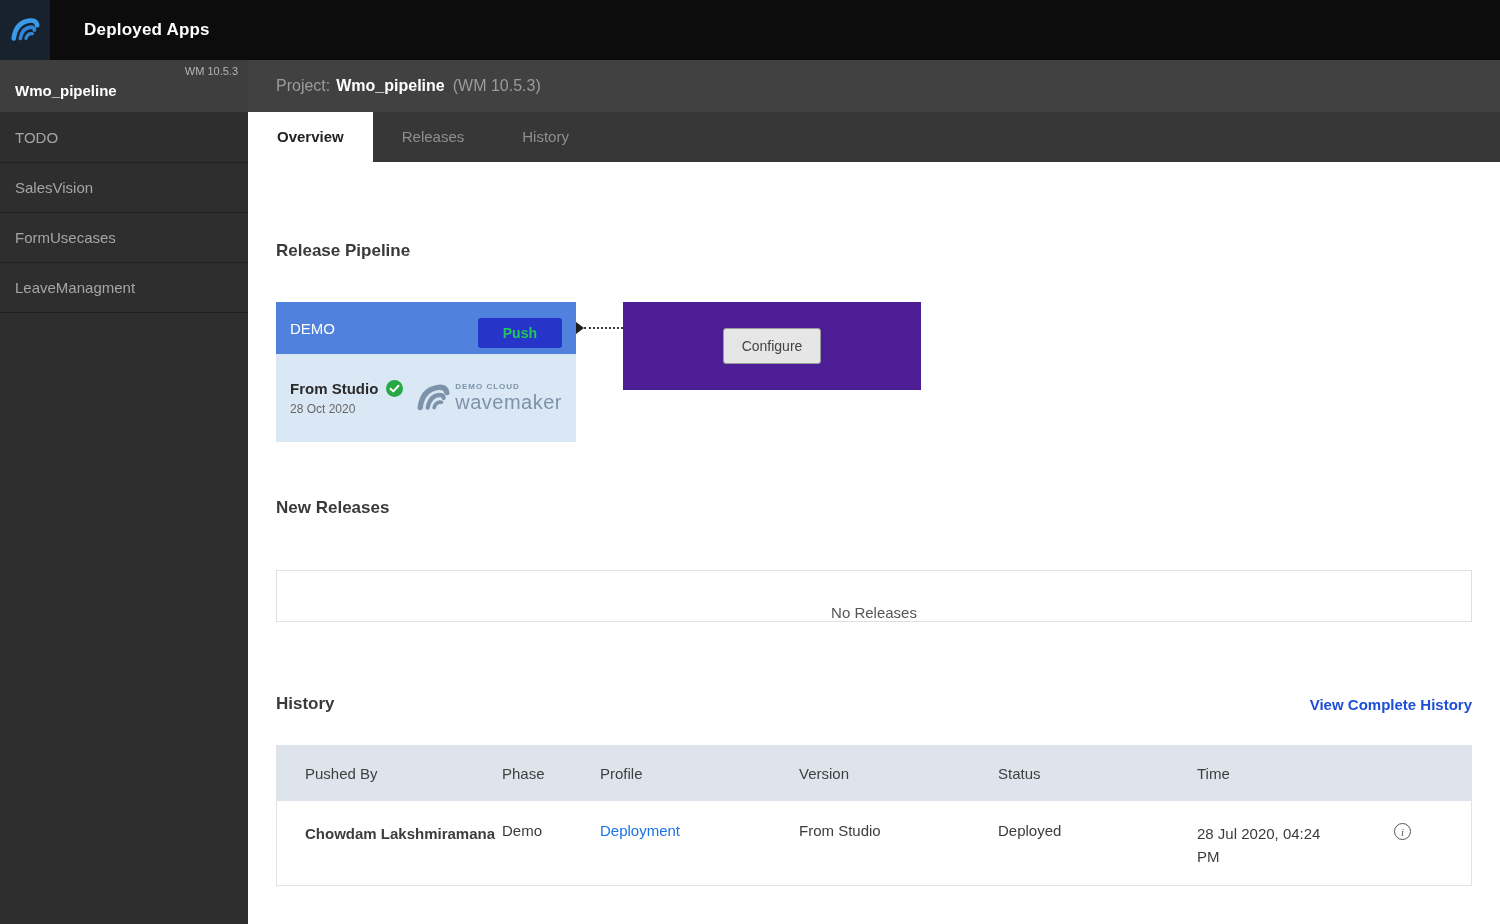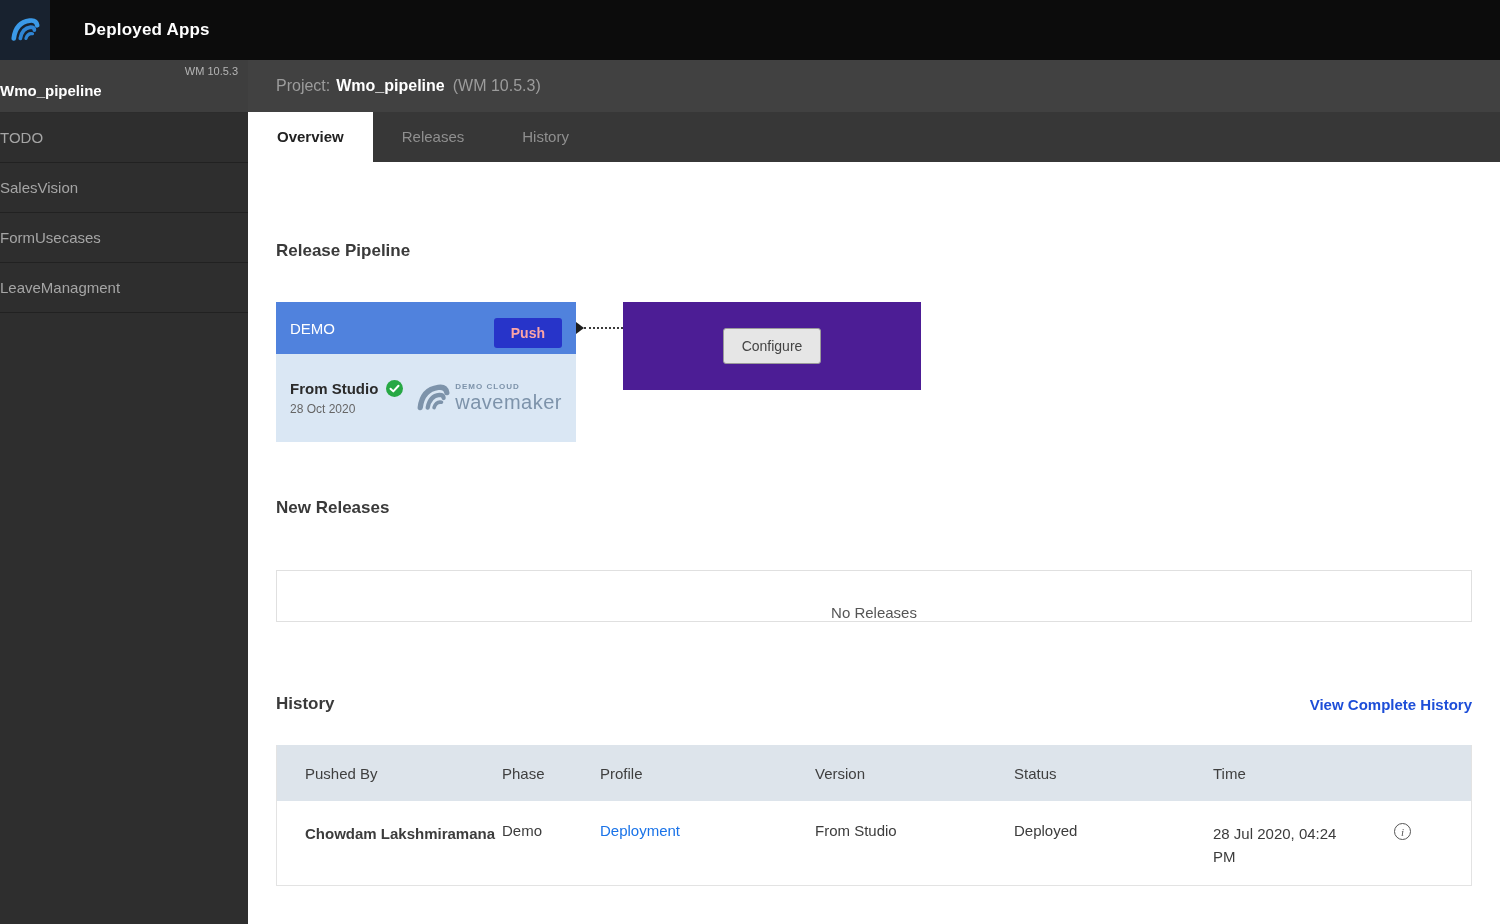--- a/index.html
+++ b/index.html
@@ -5,21 +5,21 @@
   * { margin:0; padding:0; box-sizing:border-box; }
   html,body { width:1500px; height:924px; font-family:"Liberation Sans", sans-serif; background:#fff; overflow:hidden; }
 
   
   .topbar { position:absolute; top:0; left:0; width:1500px; height:60px; background:#0c0c0c; display:flex; align-items:center; z-index:5; }
   .logo-box { width:50px; height:60px; background:#18222f; display:flex; align-items:center; justify-content:center; }
   .topbar-title { color:#fff; font-size:17px; font-weight:600; margin-left:34px; letter-spacing:.2px; }
 
   
   .sidebar { position:absolute; top:60px; left:0; width:248px; height:864px; background:#2e2e2e; }
-  .side-item { position:relative; height:50px; display:flex; align-items:center; color:#a5a5a5; font-size:15px; border-bottom:1px solid rgba(0,0,0,.28); cursor:pointer; }
+  .side-item { position:relative; height:50px; display:flex; align-items:center; padding-left:15px; color:#a5a5a5; font-size:15px; border-bottom:1px solid rgba(0,0,0,.28); cursor:pointer; }
   .side-item.active { background:#3e3e3e; color:#fff; font-weight:bold; height:53px; }
   .side-item.active .side-label { margin-top:8px; }
   .side-version { position:absolute; top:5px; right:10px; font-size:11px; font-weight:normal; color:#b5b5b5; }
 
   
   .main { position:absolute; top:60px; left:248px; width:1252px; height:864px; background:#fff; overflow:hidden; }
   .project-header { height:52px; background:#414141; display:flex; align-items:center; padding-left:28px; font-size:16px; }
   .ph-label, .ph-version { color:#9c9c9c; }
   .ph-name { color:#fff; font-weight:bold; margin:0 6px; }
   .ph-version { margin-left:2px; }
@@ -30,21 +30,21 @@
 
   .content { padding:0 28px; }
   .section-title { font-size:17px; font-weight:bold; color:#3a3a3a; }
   .title-pipeline { margin-top:79px; }
 
   
   .pipeline-row { margin-top:41px; display:flex; align-items:flex-start; }
   .card { width:300px; }
   .card-header { height:52px; display:flex; align-items:center; padding:0 14px; font-size:15px; }
   .demo .card-header { background:#5082dd; color:#fff; justify-content:space-between; }
-  .push-btn { background:#2734c9; color:#fca5a5; border:none; border-radius:3px; font-size:14px; font-weight:bold; padding:7px 17px; cursor:pointer; font-family:inherit;margin-top:9px; }
+  .push-btn { background:#2734c9; color:#22c55e; border:none; border-radius:3px; font-size:14px; font-weight:bold; padding:7px 25px; cursor:pointer; font-family:inherit;margin-top:9px; }
   .demo .card-body { background:#dae7f4; height:88px; display:flex; align-items:center; justify-content:space-between; padding:0 14px; }
   .source-line { display:flex; align-items:center; font-size:15px; font-weight:bold; color:#2b2b2b; }
   .check-icon { margin-left:8px; display:inline-flex; }
   .date-text { font-size:12px; color:#666; margin-top:5px; }
   .wm-mini-logo { display:flex; align-items:center; color:#7d93aa; }
   .wm-mini-texts { display:flex; flex-direction:column; line-height:1.05; margin-left:5px; }
   .wm-mini-top { font-size:8px; font-weight:bold; letter-spacing:1px; }
   .wm-mini-bottom { font-size:20px; letter-spacing:.5px; }
 
   .connector { display:flex; align-items:center; margin-top:20px; width:47px; }
@@ -64,21 +64,21 @@
   .history-head { margin-top:72px; display:flex; align-items:center; justify-content:space-between; }
   .view-all-link { color:#1d4ed8; font-size:15px; font-weight:bold; text-decoration:none; cursor:pointer; }
 
   .table { margin-top:31px; border:1px solid #e3e3e3; border-top:none; }
   .thead, .trow { display:flex; }
   .thead { background:#dde4eb; height:56px; align-items:center; font-size:15px; color:#3f3f3f; }
   .trow { background:#fff; min-height:84px; align-items:flex-start; padding-top:21px; font-size:15px; color:#3c3c3c; position:relative; }
   .c1 { width:225px; padding-left:28px; }
   .c2 { width:98px; }
   .c3 { width:199px; }
-  .c4 { width:199px;margin-left:16px; }
+  .c4 { width:199px; }
   .c5 { width:199px; }
   .c6 { flex:1; display:flex; justify-content:space-between; padding-right:60px; }
   .cell-name { font-weight:bold; max-width:165px; line-height:1.55; }
   .cell-time { max-width:150px; line-height:1.55; }
   .link-blue { color:#1a73e8; cursor:pointer; }
   .info-icon { width:17px; height:17px; border:1px solid #555; border-radius:50%; color:#555; font-size:11px; display:inline-flex; align-items:center; justify-content:center; font-family:"Liberation Serif", serif; font-style:italic; margin-top:1px; cursor:pointer; }
 </style>
 </head>
 <body>
 

